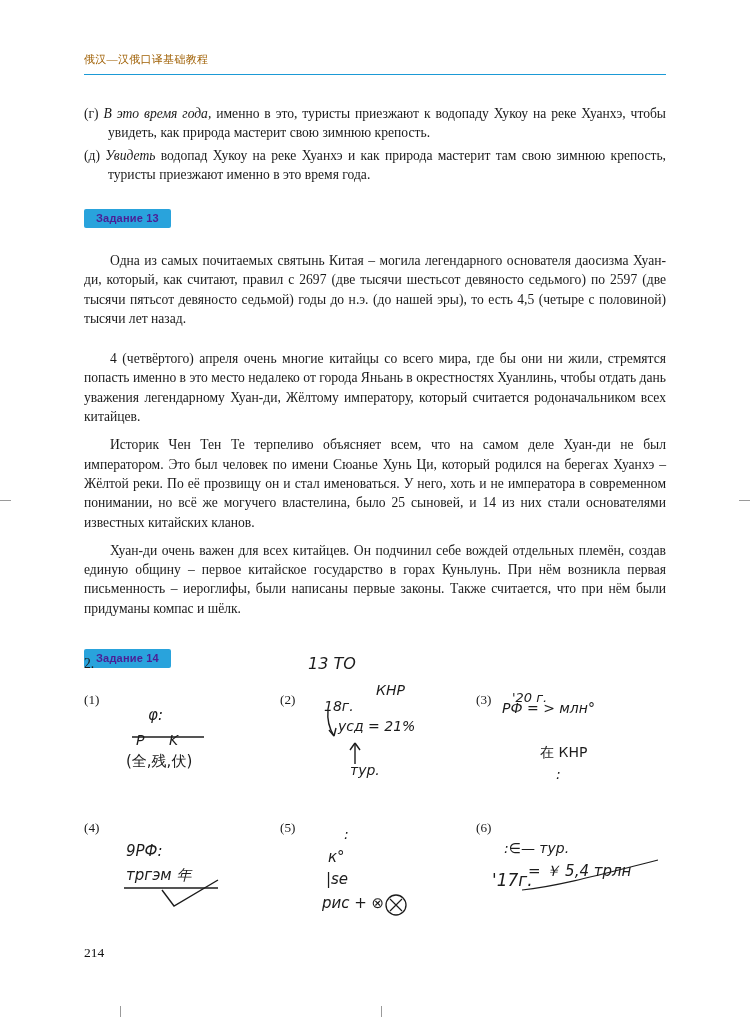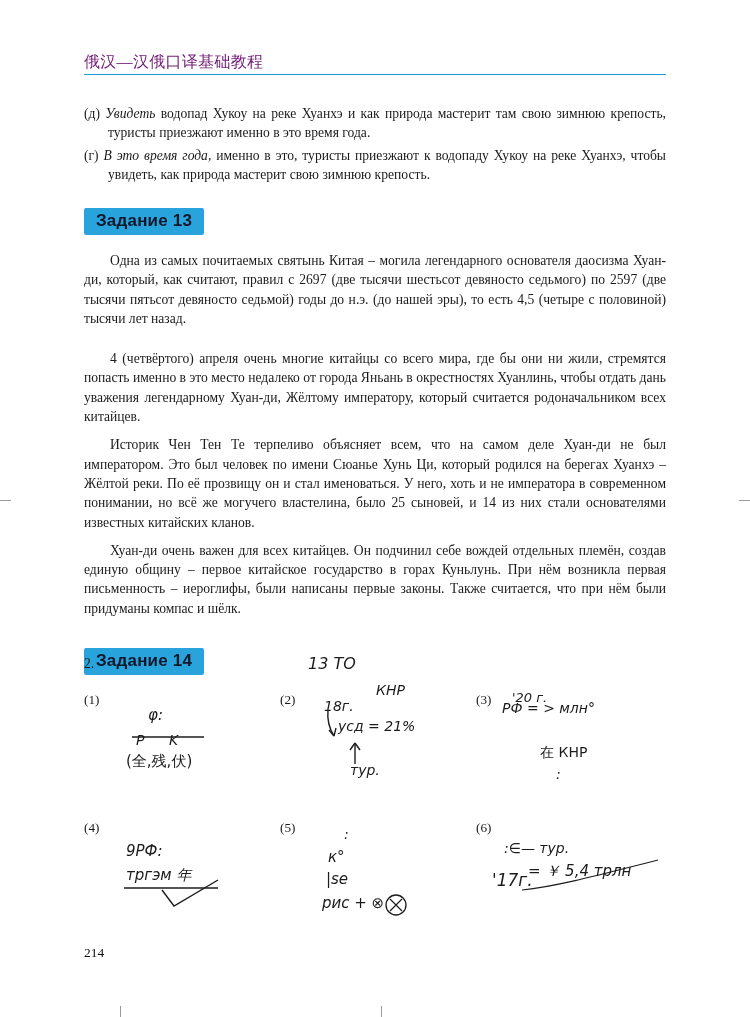--- a/index.html
+++ b/index.html
@@ -22,22 +22,22 @@
     height: 1017px;
     background: #fff;
   }
 
   
   .header {
     position: absolute;
     left: 84px;
     top: 52px;
     font-family: "Liberation Serif", serif;
-    font-size: 16px;
-    color: #701a75;
+    font-size: 11px;
+    color: #a16207;
     letter-spacing: 0.3px;
   }
   .header-rule {
     position: absolute;
     left: 84px;
     top: 74px;
     width: 582px;
     height: 1px;
     background: #1b9ad6;
   }
@@ -70,23 +70,23 @@
     text-indent: -24px;
     margin-bottom: 3px;
   }
   .indent { text-indent: 26px; margin-bottom: 1px; }
   .it { font-style: italic; }
 
   
   .task-badge {
     display: inline-block;
     background: #29a3dc;
-    color: #0f172a;
+    color: #4c1d95;
     font-family: "Liberation Sans", sans-serif;
-    font-size: 17px;
+    font-size: 11px;
     font-weight: bold;
     padding: 3px 12px 4px 12px;
     border-radius: 2px;
     letter-spacing: 0.2px;
   }
   .task-13 { position: absolute; left: 0px; top: 104px; }
   .task-14 { position: absolute; left: 0px; top: 512px; margin-top: 32px; }
 
   .block13 { position: absolute; left: 0px; top: 138px; width: 582px; }
   .block13 p { margin-bottom: 1px; }
@@ -128,22 +128,22 @@
   <div class="crop crop-l"></div>
   <div class="crop crop-r"></div>
   <div class="crop crop-b1"></div>
   <div class="crop crop-b2"></div>
 
   <div class="header">俄汉—汉俄口译基础教程</div>
   <div class="header-rule"></div>
 
   <div class="content">
 
+    <p class="hang"><span>(г)</span> <span class="it">В это время года,</span><span> именно в это, туристы приезжают к водопаду Хукоу на реке Хуанхэ, чтобы увидеть, как природа мастерит свою зимнюю крепость.</span></p>
     <p class="hang"><span>(д)</span> <span class="it">Увидеть</span><span> водопад Хукоу на реке Хуанхэ и как природа мастерит там свою зимнюю крепость, туристы приезжают именно в это время года.</span></p>
-    <p class="hang"><span>(г)</span> <span class="it">В это время года,</span><span> именно в это, туристы приезжают к водопаду Хукоу на реке Хуанхэ, чтобы увидеть, как природа мастерит свою зимнюю крепость.</span></p>
 
     <div class="task-13">
       <span class="task-badge">Задание 13</span>
     </div>
 
     <div class="block13">
       <p class="indent" style="margin-top:9px;">Одна из самых почитаемых святынь Китая – могила легендарного основателя даосизма Хуан-ди, который, как считают, правил с 2697 (две тысячи шестьсот девяносто седьмого) по 2597 (две тысячи пятьсот девяносто седьмой) годы до н.э. (до нашей эры), то есть 4,5 (четыре с половиной) тысячи лет назад.</p>
       <p class="indent" style="margin-top:21px;">4 (четвёртого) апреля очень многие китайцы со всего мира, где бы они ни жили, стремятся попасть именно в это место недалеко от города Яньань в окрестностях Хуанлинь, чтобы отдать дань уважения легендарному Хуан-ди, Жёлтому императору, который считается родоначальником всех китайцев.</p>
       <p class="indent" style="margin-top:9px;">Историк Чен Тен Те терпеливо объясняет всем, что на самом деле Хуан-ди не был императором. Это был человек по имени Сюанье Хунь Ци, который родился на берегах Хуанхэ – Жёлтой реки. По её прозвищу он и стал именоваться. У него, хоть и не императора в современном понимании, но всё же могучего властелина, было 25 сыновей, и 14 из них стали основателями известных китайских кланов.</p>
       <p class="indent" style="margin-top:9px;">Хуан-ди очень важен для всех китайцев. Он подчинил себе вождей отдельных племён, создав единую общину – первое китайское государство в горах Куньлунь. При нём возникла первая письменность – иероглифы, были написаны первые законы. Также считается, что при нём были придуманы компас и шёлк.</p>

